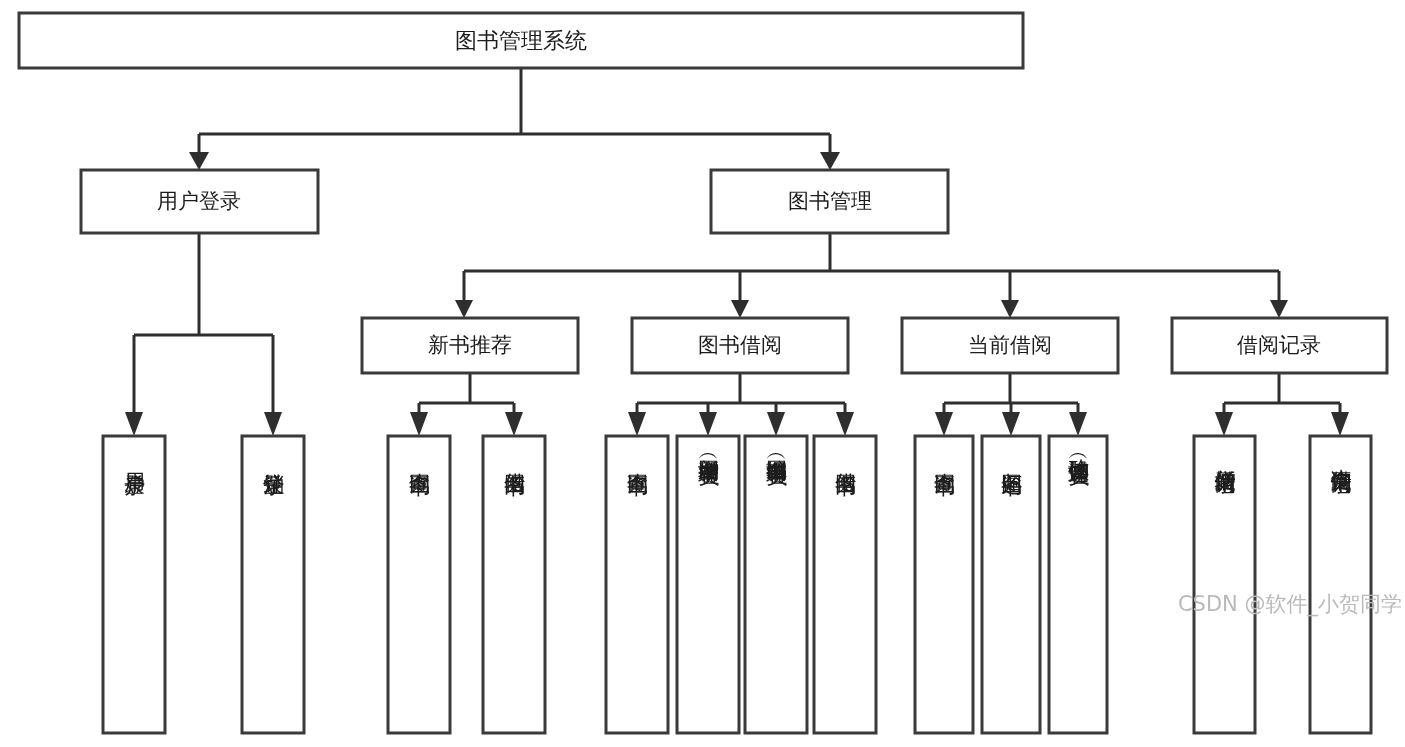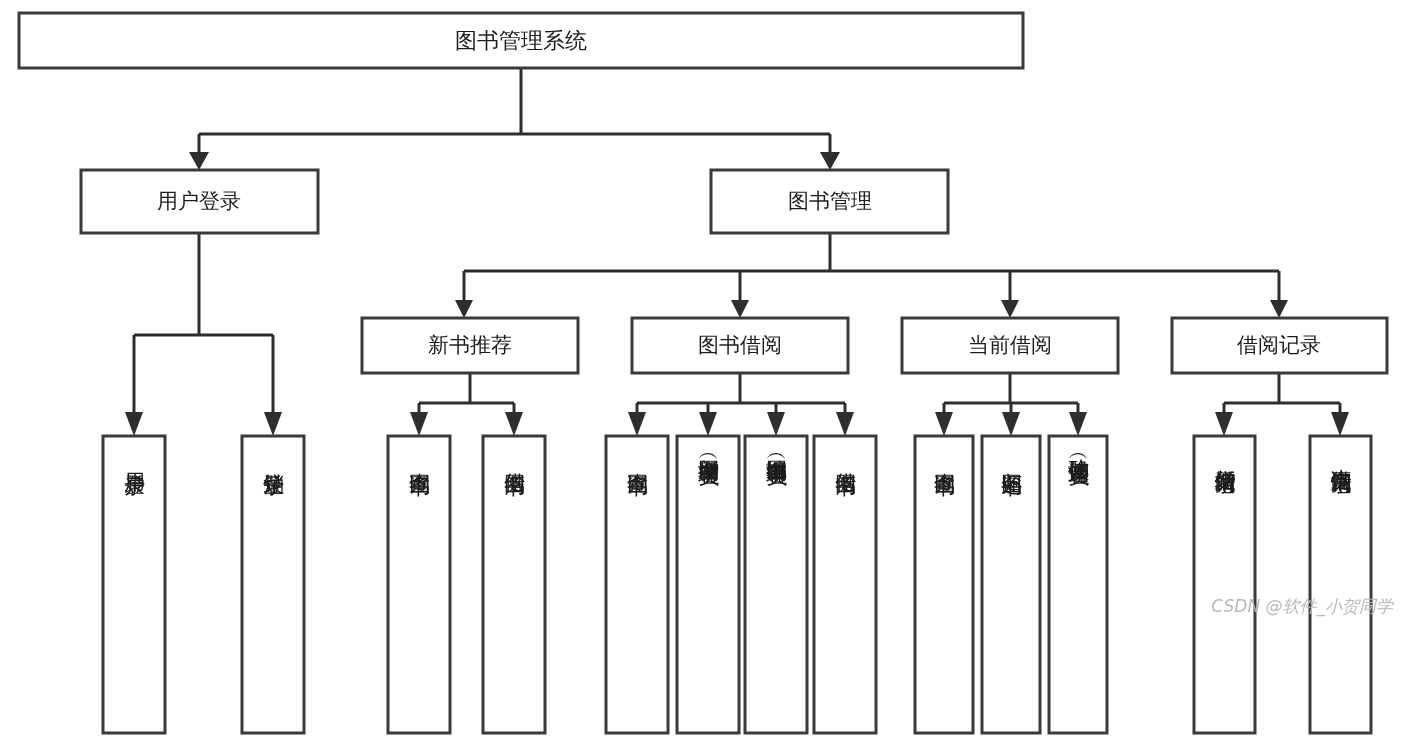--- a/index.html
+++ b/index.html
@@ -69,28 +69,27 @@
     text-orientation: upright;
     font-family: "DejaVu Sans", "Liberation Sans", sans-serif;
     font-size: 21px;
     line-height: 1.12;
     color: #1c1c1c;
     letter-spacing: 1px;
     white-space: nowrap;
   }
   .watermark {
     position: absolute;
-    right: 12px;
+    right: 3px;
     bottom: 6px;
     font-family: "DejaVu Sans", "Liberation Sans", sans-serif;
-    font-size: 17px;
+    font-size: 21px;
     color: #b9b9b9;
     white-space: nowrap;
     user-select: none;
-    font-style: italic;
   }
 </style>
 </head>
 <body>
 
 <div id="diagram-root">
 
   <svg class="flow" viewBox="0 0 1405 747" xmlns="http://www.w3.org/2000/svg">
 
     <g>

